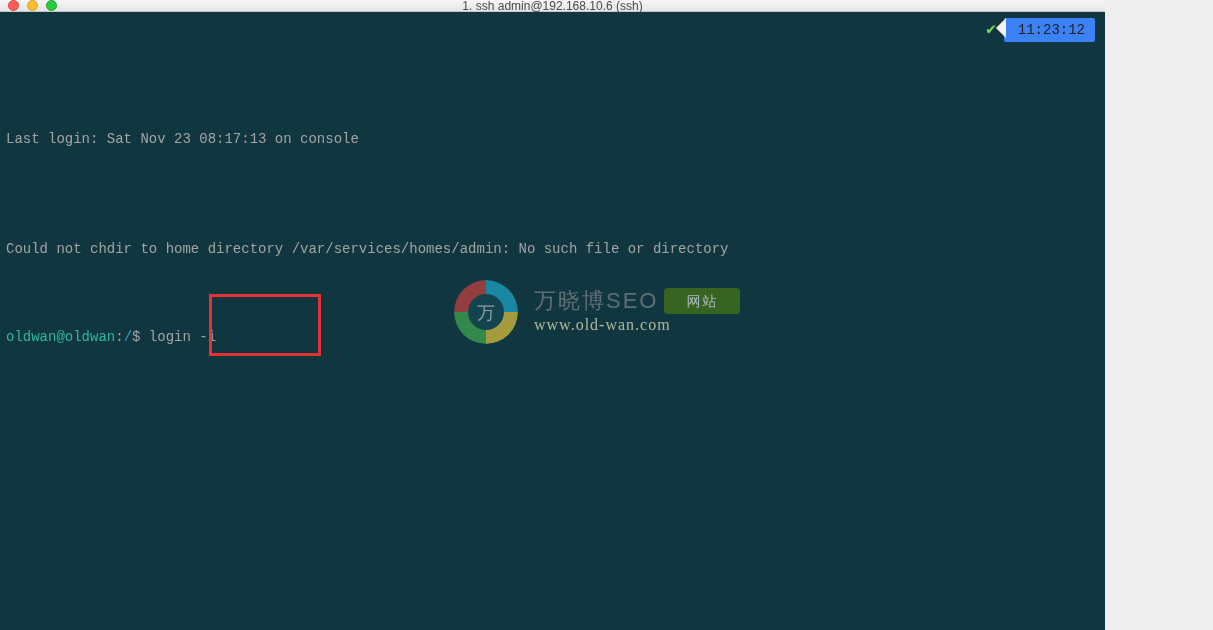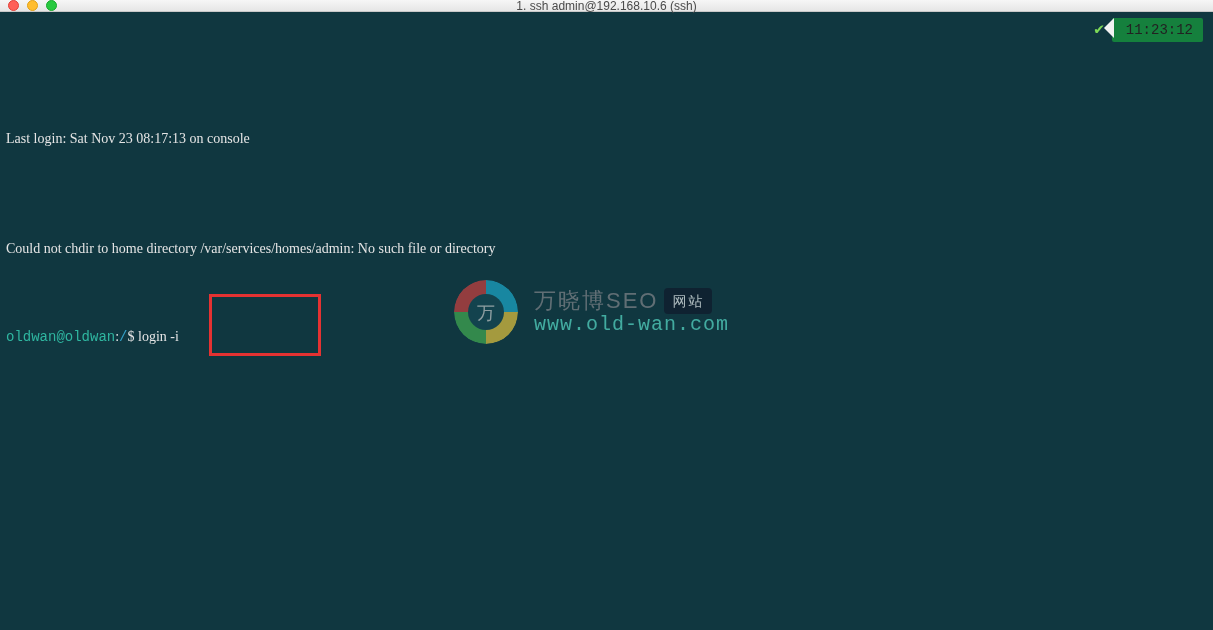--- a/index.html
+++ b/index.html
@@ -1,19 +1,19 @@
 <!DOCTYPE html>
 <html><head>
 <meta charset="utf-8">
 <style>
   * { margin: 0; padding: 0; box-sizing: border-box; }
   html, body { width: 1213px; height: 630px; overflow: hidden; font-family: Menlo, Monaco, "Courier New", monospace; }
   body { background: #eee; }
 
-  .window { width: 1213px; height: 630px; background: #103740; display: flex; flex-direction: column; }
+  .window { width: 1105px; height: 630px; background: #103740; display: flex; flex-direction: column; }
 
   .titlebar {
     height: 22px;
     background: linear-gradient(#f6f6f6, #e6e6e6);
     border-bottom: 1px solid #c8c8c8;
     display: flex;
     align-items: center;
     position: relative;
     font-family: -apple-system, "Helvetica Neue", Arial, sans-serif;
     font-size: 12px;
@@ -32,21 +32,21 @@
     font-size: 14px;
     line-height: 22px;
     color: #d3d9d9;
     position: relative;
     white-space: pre;
   }
   .line { display: block; }
 
   .u-cyan   { color: #2fb6a0; }
   .u-blue   { color: #34a0c8; }
-  .u-white  { color: #e5e5e5; font-family: Liberation Serif, serif; }
+  .u-white  { color: #a3a3a3; }
 
   .prompt-badge {
     display: inline-block;
     background: #2f8aa0;
     color: #0b2a30;
     padding: 0 4px;
     height: 20px;
     line-height: 20px;
     position: relative;
   }
@@ -68,21 +68,21 @@
     display: flex;
     align-items: center;
     gap: 8px;
   }
   .check {
     color: #7ed957;
     font-size: 16px;
     font-weight: bold;
   }
   .time-badge {
-    background: #15803d;
+    background: #3b82f6;
     color: #222;
     font-size: 14px;
     padding: 1px 10px 1px 14px;
     border-radius: 2px;
     position: relative;
   }
   .time-badge::before {
     content: "";
     position: absolute;
     left: -8px;
@@ -122,30 +122,30 @@
   .wm-text-top {
     font-family: "Helvetica Neue", Arial, sans-serif;
     font-size: 22px;
     letter-spacing: 2px;
     color: #8c8c91;
     display: flex;
     align-items: center;
     gap: 6px;
   }
   .wm-badge {
-    background: #0f172a;
+    background: #4d7c0f;
     color: #fff;
     font-size: 14px;
-    padding: 2px 8px;
+    padding: 2px 22px;
     border-radius: 4px;
   }
   .wm-url {
-    font-family: Liberation Mono, monospace;
-    color: #5eead4;
-    font-size: 20px;
+    font-family: Liberation Serif, serif;
+    color: #fef9c3;
+    font-size: 16px;
     letter-spacing: 1px;
   }
 </style>
 </head>
 <body>
 
 <div class="window">
 
   <div class="titlebar">
     <div class="traffic-lights">

